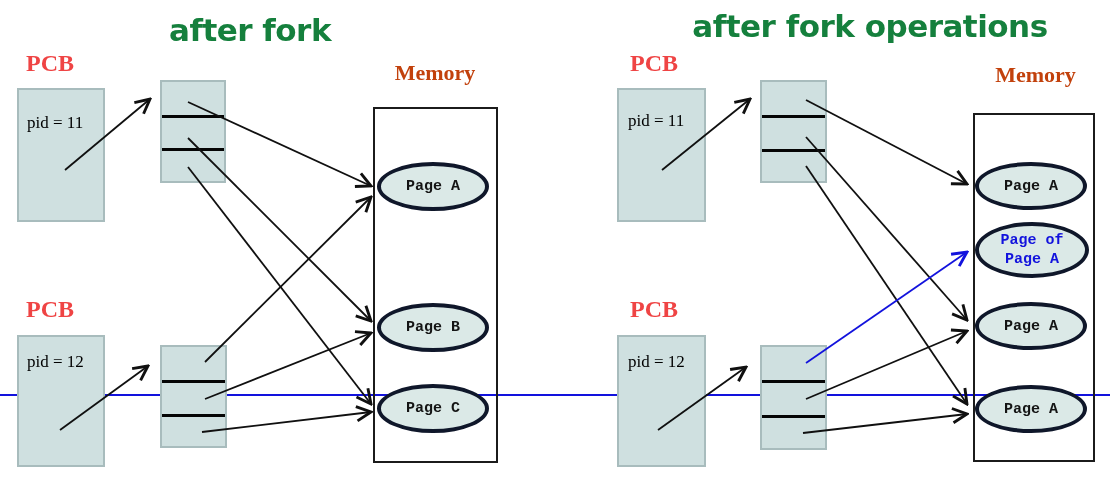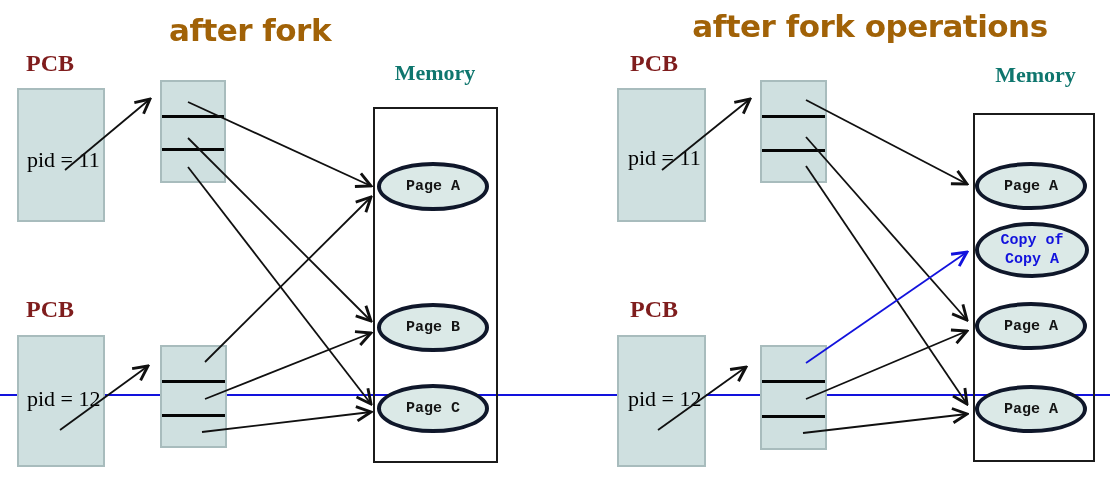--- a/index.html
+++ b/index.html
@@ -1,27 +1,27 @@
 <!DOCTYPE html>
 <html style="--color-box_fill: #cfe0e0; --color-box_border: #a8bcbd; --color-ellipse_fill: #dbe9e7; --color-blue: #1212dd;"><head>
 <meta charset="utf-8">
 <style>
   html,body{margin:0;padding:0;background:#fff;}
   .stage{position:relative;width:1110px;height:477px;background:#ffffff;overflow:hidden;
          font-family:"Liberation Serif",serif;}
   svg.layer{position:absolute;left:0;top:0;width:1110px;height:477px;pointer-events:none;}
   .title{position:absolute;font-family:"DejaVu Sans",sans-serif;font-weight:bold;
-         font-size:31px;letter-spacing:-0.5px;color:#a16207;text-align:center;white-space:nowrap;}
+         font-size:31px;letter-spacing:-0.5px;color:#15803d;text-align:center;white-space:nowrap;}
   .pcb-label{position:absolute;font-family:"Liberation Serif",serif;font-weight:bold;
-         font-size:24px;color:#7f1d1d;}
+         font-size:24px;color:#ef4444;}
   .mem-label{position:absolute;font-family:"Liberation Serif",serif;font-weight:bold;
-         font-size:22px;color:#0f766e;text-align:center;}
+         font-size:22px;color:#c2410c;text-align:center;}
   .box{position:absolute;background:var(--color-box_fill,#cfe0e0);
        border:2px solid var(--color-box_border,#a8bcbd);box-sizing:border-box;}
-  .pid{position:absolute;font-family:"Liberation Serif",serif;font-size:22px;color:#000;white-space:nowrap;margin-top:34px;}
+  .pid{position:absolute;font-family:"Liberation Serif",serif;font-size:17px;color:#000;white-space:nowrap;}
   .pt-divider{position:absolute;left:0;right:0;height:3px;background:#050505;}
   .membox{position:absolute;border:2px solid #1b1b1b;box-sizing:border-box;background:transparent;}
   .page{position:absolute;border-radius:50%;background:var(--color-ellipse_fill,#dbe9e7);
         border:4px solid #0f172a;box-sizing:border-box;display:flex;align-items:center;
         justify-content:center;text-align:center;font-family:"Liberation Mono",monospace;
         font-weight:bold;font-size:15px;line-height:19px;color:#141414;padding:0 14px;}
   .page.copy{color:var(--color-blue,#1212dd);}
   .arrow{stroke:#101010;stroke-width:1.8;fill:none;}
   .arrow.blue{stroke:var(--color-blue,#1212dd);}
   .blueline{stroke:var(--color-blue,#1212dd);stroke-width:1.8;fill:none;}
@@ -79,21 +79,21 @@
 
   <div class="box" style="left:760px;top:345px;width:67px;height:105px;">
     <div class="pt-divider" style="top:33px;"></div>
     <div class="pt-divider" style="top:68px;"></div>
   </div>
 
   <div class="mem-label" style="left:973px;top:62px;width:125px;">Memory</div>
   <div class="membox" style="left:973px;top:113px;width:122px;height:349px;"></div>
 
   <div class="page" style="left:975px;top:162px;width:112px;height:48px;">Page A</div>
-  <div class="page copy" style="left:975px;top:222px;width:114px;height:56px;">Copy of Copy A</div>
+  <div class="page copy" style="left:975px;top:222px;width:114px;height:56px;">Page of Page A</div>
   <div class="page" style="left:975px;top:302px;width:112px;height:48px;">Page A</div>
   <div class="page" style="left:975px;top:385px;width:112px;height:48px;">Page A</div>
 
   <svg class="layer">
     <defs>
       <marker id="ah-black" viewBox="0 0 10 12" refX="9" refY="6" markerWidth="10" markerHeight="12" orient="auto">
         <path d="M1,2 L9,6 L1,10" fill="none" stroke="#101010" stroke-width="1.6"></path>
       </marker>
       <marker id="ah-blue" viewBox="0 0 10 12" refX="9" refY="6" markerWidth="10" markerHeight="12" orient="auto">
         <path d="M1,2 L9,6 L1,10" fill="none" stroke="#1212dd" stroke-width="1.6"></path>

